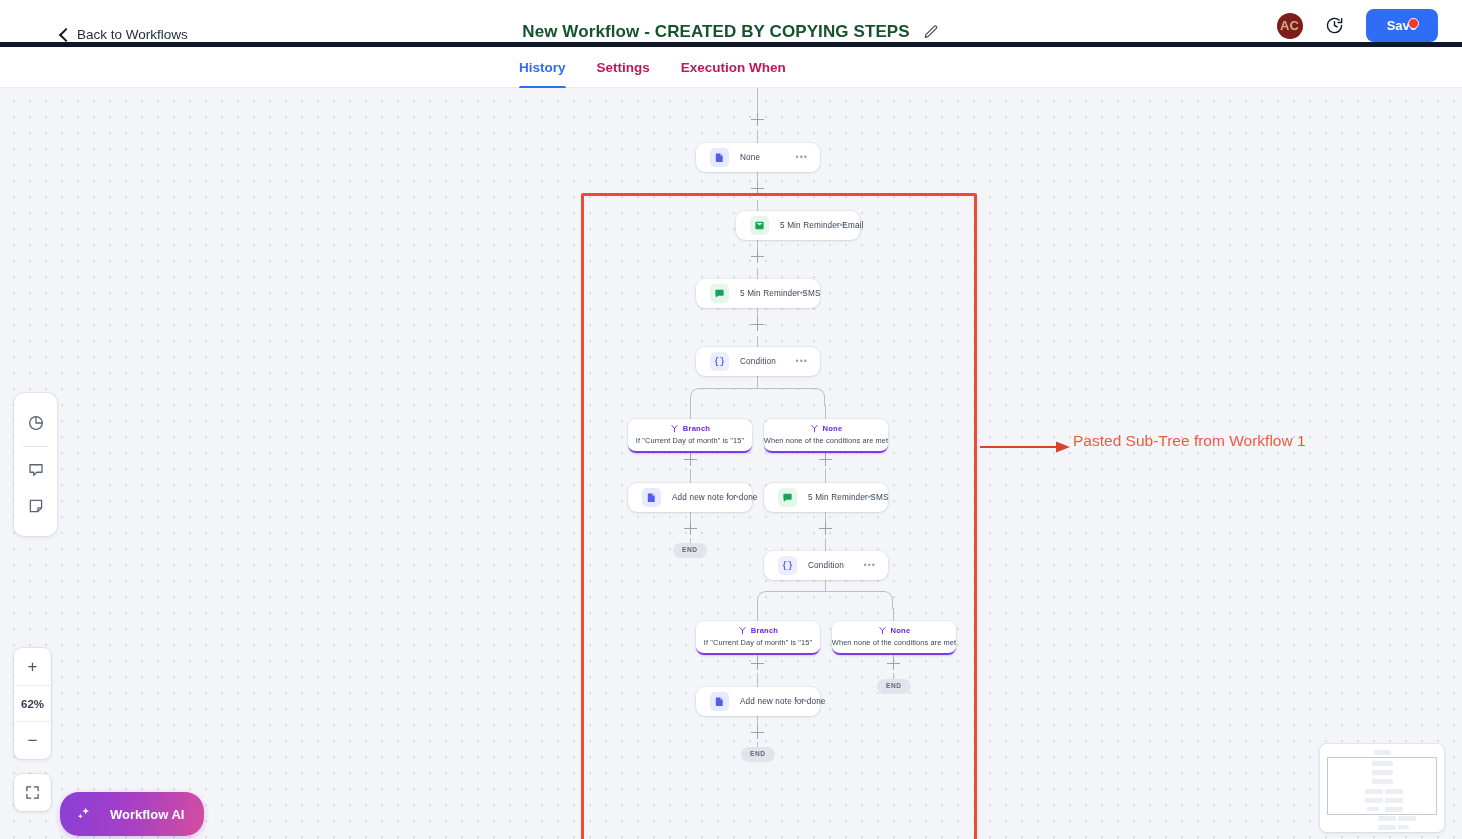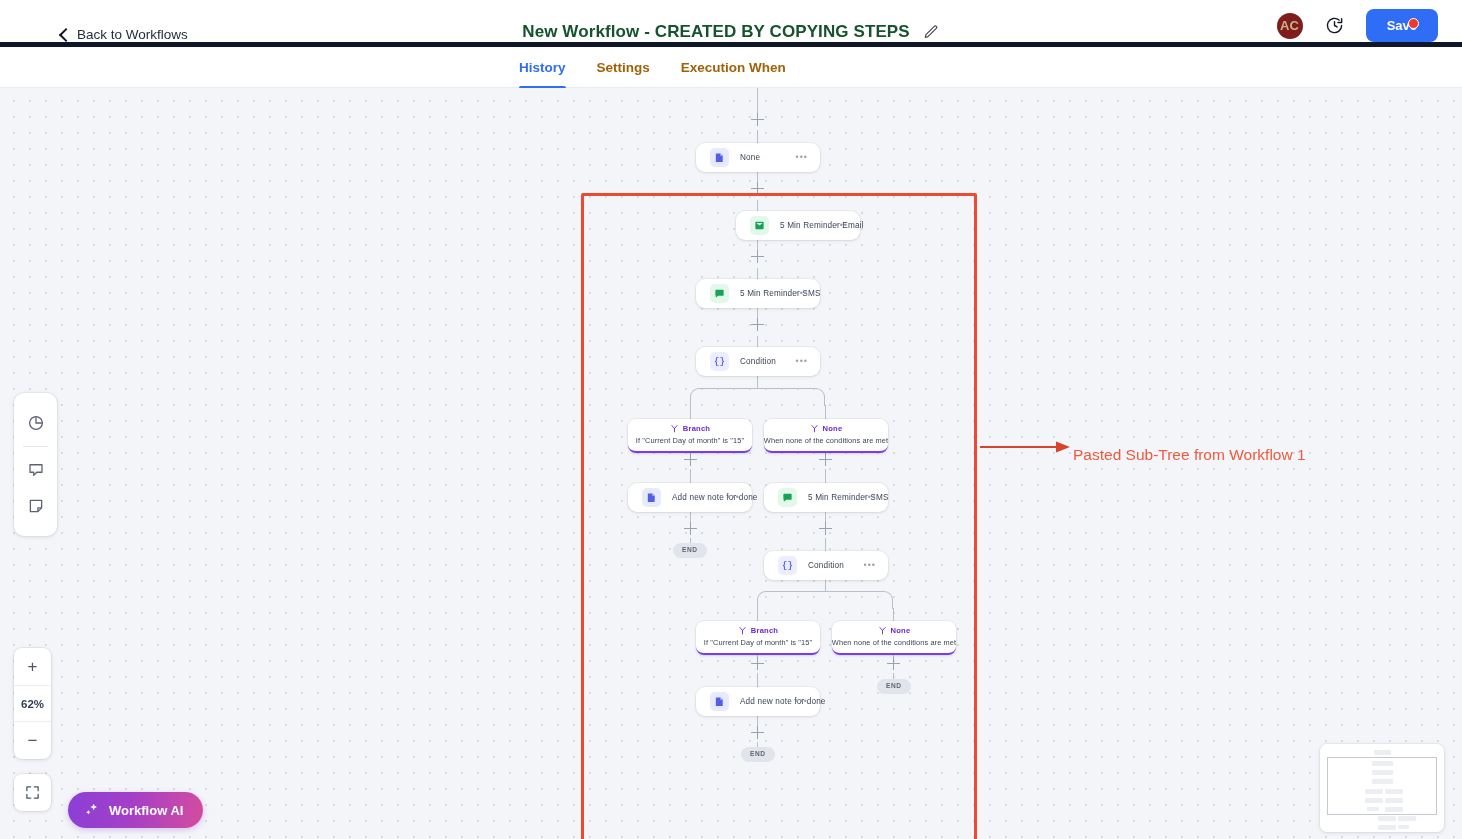--- a/index.html
+++ b/index.html
@@ -56,21 +56,21 @@
   }
 
   
   .tabbar {
     position: absolute; top: 47px; left: 0; width: 1462px; height: 41px;
     background: #ffffff; border-bottom: 1px solid #e9ecef;
   }
   .tabs { position: absolute; left: 519px; top: 0; height: 41px; display: flex; gap: 31px; }
   .tab {
     position: relative; height: 41px; display: flex; align-items: center;
-    font-size: 13.5px; font-weight: 600; color: #a16207; cursor: pointer; white-space: nowrap;
+    font-size: 13.5px; font-weight: 600; color: #be185d; cursor: pointer; white-space: nowrap;
   }
   .tab.active { color: #2f6df6; }
   .tab.active::after {
     content: ""; position: absolute; left: 0; right: 0; bottom: 0;
     height: 2.5px; background: #2f6df6; border-radius: 2px 2px 0 0;
   }
   .tab-right { position: absolute; right: 24px; top: 0; height: 41px; display: flex; align-items: center; gap: 17px; }
   .test-wf {
     background: #e8f0ff; color: #2f6df6; border-radius: 6px;
     font-size: 13px; font-weight: 600; padding: 7px 14px; cursor: pointer; white-space: nowrap;
@@ -192,25 +192,25 @@
   }
   .fit-btn {
     position: absolute; left: 14px; top: 686px; width: 37px; height: 37px;
     background: #ffffff; border-radius: 8px;
     box-shadow: 0 1px 4px rgba(17,24,39,.10), 0 0 0 1px rgba(17,24,39,.05);
     display: flex; align-items: center; justify-content: center; cursor: pointer;
   }
 
   
   .wf-ai {
-    position: absolute; left: 68px; top: 704px;
+    position: absolute; left: 60px; top: 704px;
     background: linear-gradient(100deg, #8b3fd6 0%, #a33fc8 45%, #d44d9e 100%);
     color: #ffffff; border: none; border-radius: 19px;
-    height: 36px; padding: 0 20px 0 16px;
-    display: flex; align-items: center; gap: 9px;
+    height: 44px; padding: 0 20px 0 16px;
+    display: flex; align-items: center; gap: 18px;
     font-size: 13px; font-weight: 700; cursor: pointer;
     font-family: "Liberation Sans", sans-serif;
     box-shadow: 0 2px 6px rgba(140,60,200,.28);
   }
 
   
   .minimap {
     position: absolute; right: 18px; bottom: 7px; width: 124px; height: 88px;
     background: #ffffff; border-radius: 7px;
     box-shadow: 0 1px 4px rgba(17,24,39,.10), 0 0 0 1px rgba(17,24,39,.04);
@@ -440,21 +440,21 @@
 
     <div class="endbadge" style="left:877px; top:591px;">END</div>
     <div class="endbadge" style="left:741px; top:659px;">END</div>
 
     <div class="sel-rect" style="left:581px; top:105px; width:396px; height:668px;"></div>
 
     <svg class="anno-arrow" style="left:980px; top:352px;" width="90" height="14" viewBox="0 0 90 14">
       <line x1="0" y1="7" x2="78" y2="7" stroke="#d9432c" stroke-width="2"></line>
       <polygon points="90,7 76,1.5 76,12.5" fill="#d9432c"></polygon>
     </svg>
-    <div class="anno-text" style="left:1073px; top:358px;">Pasted Sub-Tree from Workflow 1</div>
+    <div class="anno-text" style="left:1073px; top:344px;">Pasted Sub-Tree from Workflow 1</div>
 
     <div class="tool-panel">
       <div class="tool-btn">
         <svg width="18" height="18" viewBox="0 0 24 24" fill="none" stroke="#5a6274" stroke-width="1.7">
           <circle cx="12" cy="12" r="8.5"></circle>
           <path d="M12 3.5v8.5h8.5" stroke-linecap="round"></path>
         </svg>
       </div>
       <div class="tool-div"></div>
       <div class="tool-btn">

